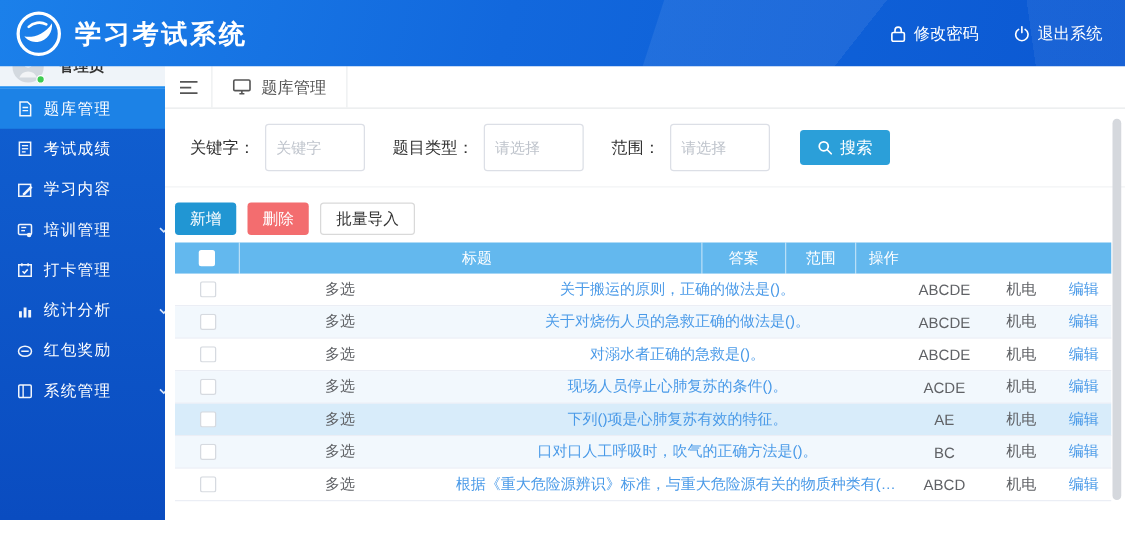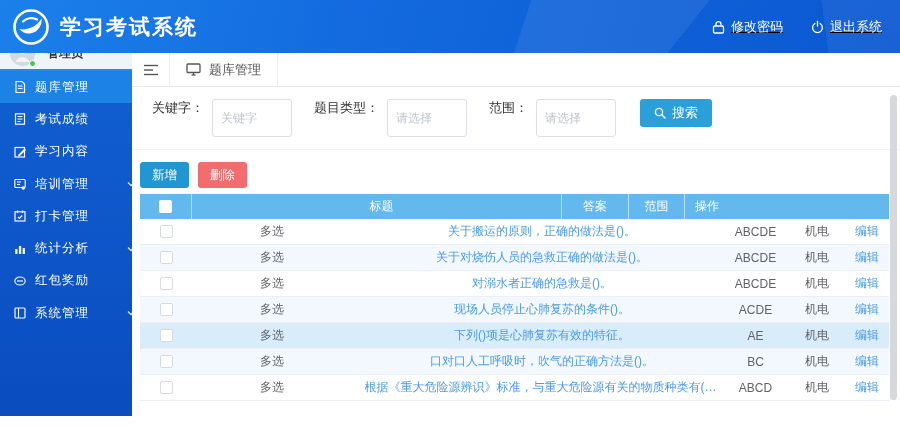--- a/index.html
+++ b/index.html
@@ -11,21 +11,21 @@
   .topbar { position:absolute; left:0; top:0; width:900px; height:53px;
     background:linear-gradient(105deg,#1b80ea 0%,#1268dd 45%,#0b58d2 100%); overflow:hidden;
     display:flex; align-items:center; justify-content:space-between; padding:0 18px 0 12px; z-index:5; }
   .topbar::before { content:""; position:absolute; right:-40px; top:-30px; width:420px; height:130px;
     background:linear-gradient(115deg, rgba(255,255,255,0.07) 0 40%, transparent 40%),
                linear-gradient(245deg, rgba(255,255,255,0.06) 0 30%, transparent 30%);
     transform:skewX(-18deg); pointer-events:none; }
   .brand { display:flex; align-items:center; gap:10px; }
   .logo { width:38px; height:38px; flex:0 0 auto; }
   .app-title { color:#fff; font-size:21px; font-weight:bold; letter-spacing:2px; }
-  .top-actions { display:flex; align-items:flex-start; gap:28px; position:relative;text-decoration:underline; }
+  .top-actions { display:flex; align-items:flex-start; gap:28px; position:relative; }
   .top-action { display:flex; align-items:center; gap:6px; color:#fff; font-size:13px; cursor:pointer; }
 
   
   .sidebar { position:absolute; left:0; top:37px; width:144px; height:379px;
     background:linear-gradient(#1161d2,#0a4cc0); }
   .user-row { height:34px; background:#eff4f9; border-bottom:2px solid #1e8cf0;
     display:flex; align-items:center; padding-left:10px; gap:12px; }
   .avatar { position:relative; width:25px; height:25px; border-radius:50%; background:#d3d9df; }
   .avatar svg { position:absolute; left:0; top:0; }
   .status-dot { position:absolute; right:-1px; bottom:-1px; width:7px; height:7px;
@@ -40,21 +40,21 @@
   .chev { width:10px; height:10px; display:inline-flex; opacity:.85; }
 
   
   .main { position:absolute; left:132px; top:53px; width:768px; height:379px; background:#fff; }
   .tabbar { height:34px; border-bottom:1px solid #e8eaec; display:flex; align-items:stretch; }
   .collapse-btn { width:38px; display:flex; align-items:center; justify-content:center;
     border-right:1px solid #eceef0; cursor:pointer; }
   .tab { display:flex; align-items:center; gap:8px; padding:0 16px; border-right:1px solid #eceef0;
     font-size:13px; color:#555; cursor:pointer; }
 
-  .filterbar { display:flex; padding:12px 0 12px 20px;
+  .filterbar { display:flex; align-items:center; padding:12px 0 12px 20px;
     border-bottom:1px solid #f2f3f5; }
   .f-label { font-size:13px; color:#333; margin-right:8px; white-space:nowrap; }
   .f-input { width:80px; height:27px; border:1px solid #dcdfe6; border-radius:3px;
     padding:18px 8px; font-size:12px; color:#333; outline:none; margin-right:22px;
     font-family:"Liberation Sans","DejaVu Sans",sans-serif; }
   .f-input::placeholder { color:#bfc4cc; }
   .search-btn { height:28px; padding:0 14px; margin-left:2px; background:#2b9fd9; border:none;
     border-radius:3px; color:#fff; font-size:13px; display:flex; align-items:center; gap:6px;
     cursor:pointer; font-family:inherit; }
 
@@ -283,20 +283,21 @@
           <circle cx="5" cy="5" r="3.6" fill="none" stroke="#fff" stroke-width="1.4"></circle>
           <line x1="7.8" y1="7.8" x2="11" y2="11" stroke="#fff" stroke-width="1.4" stroke-linecap="round"></line>
         </svg>
         <span>搜索</span>
       </button>
     </div>
 
     <div class="toolbar">
       <button class="btn btn-add">新增</button>
       <button class="btn btn-del">删除</button>
+      <button class="btn btn-import">批量导入</button>
     </div>
 
     <div class="table">
       <div class="t-head">
         <div class="th c-check">
           <input type="checkbox" class="cbx head" style="">
         </div>
         <div class="th c-title" style="justify-content:center;">
           <span>标题</span>
         </div>

